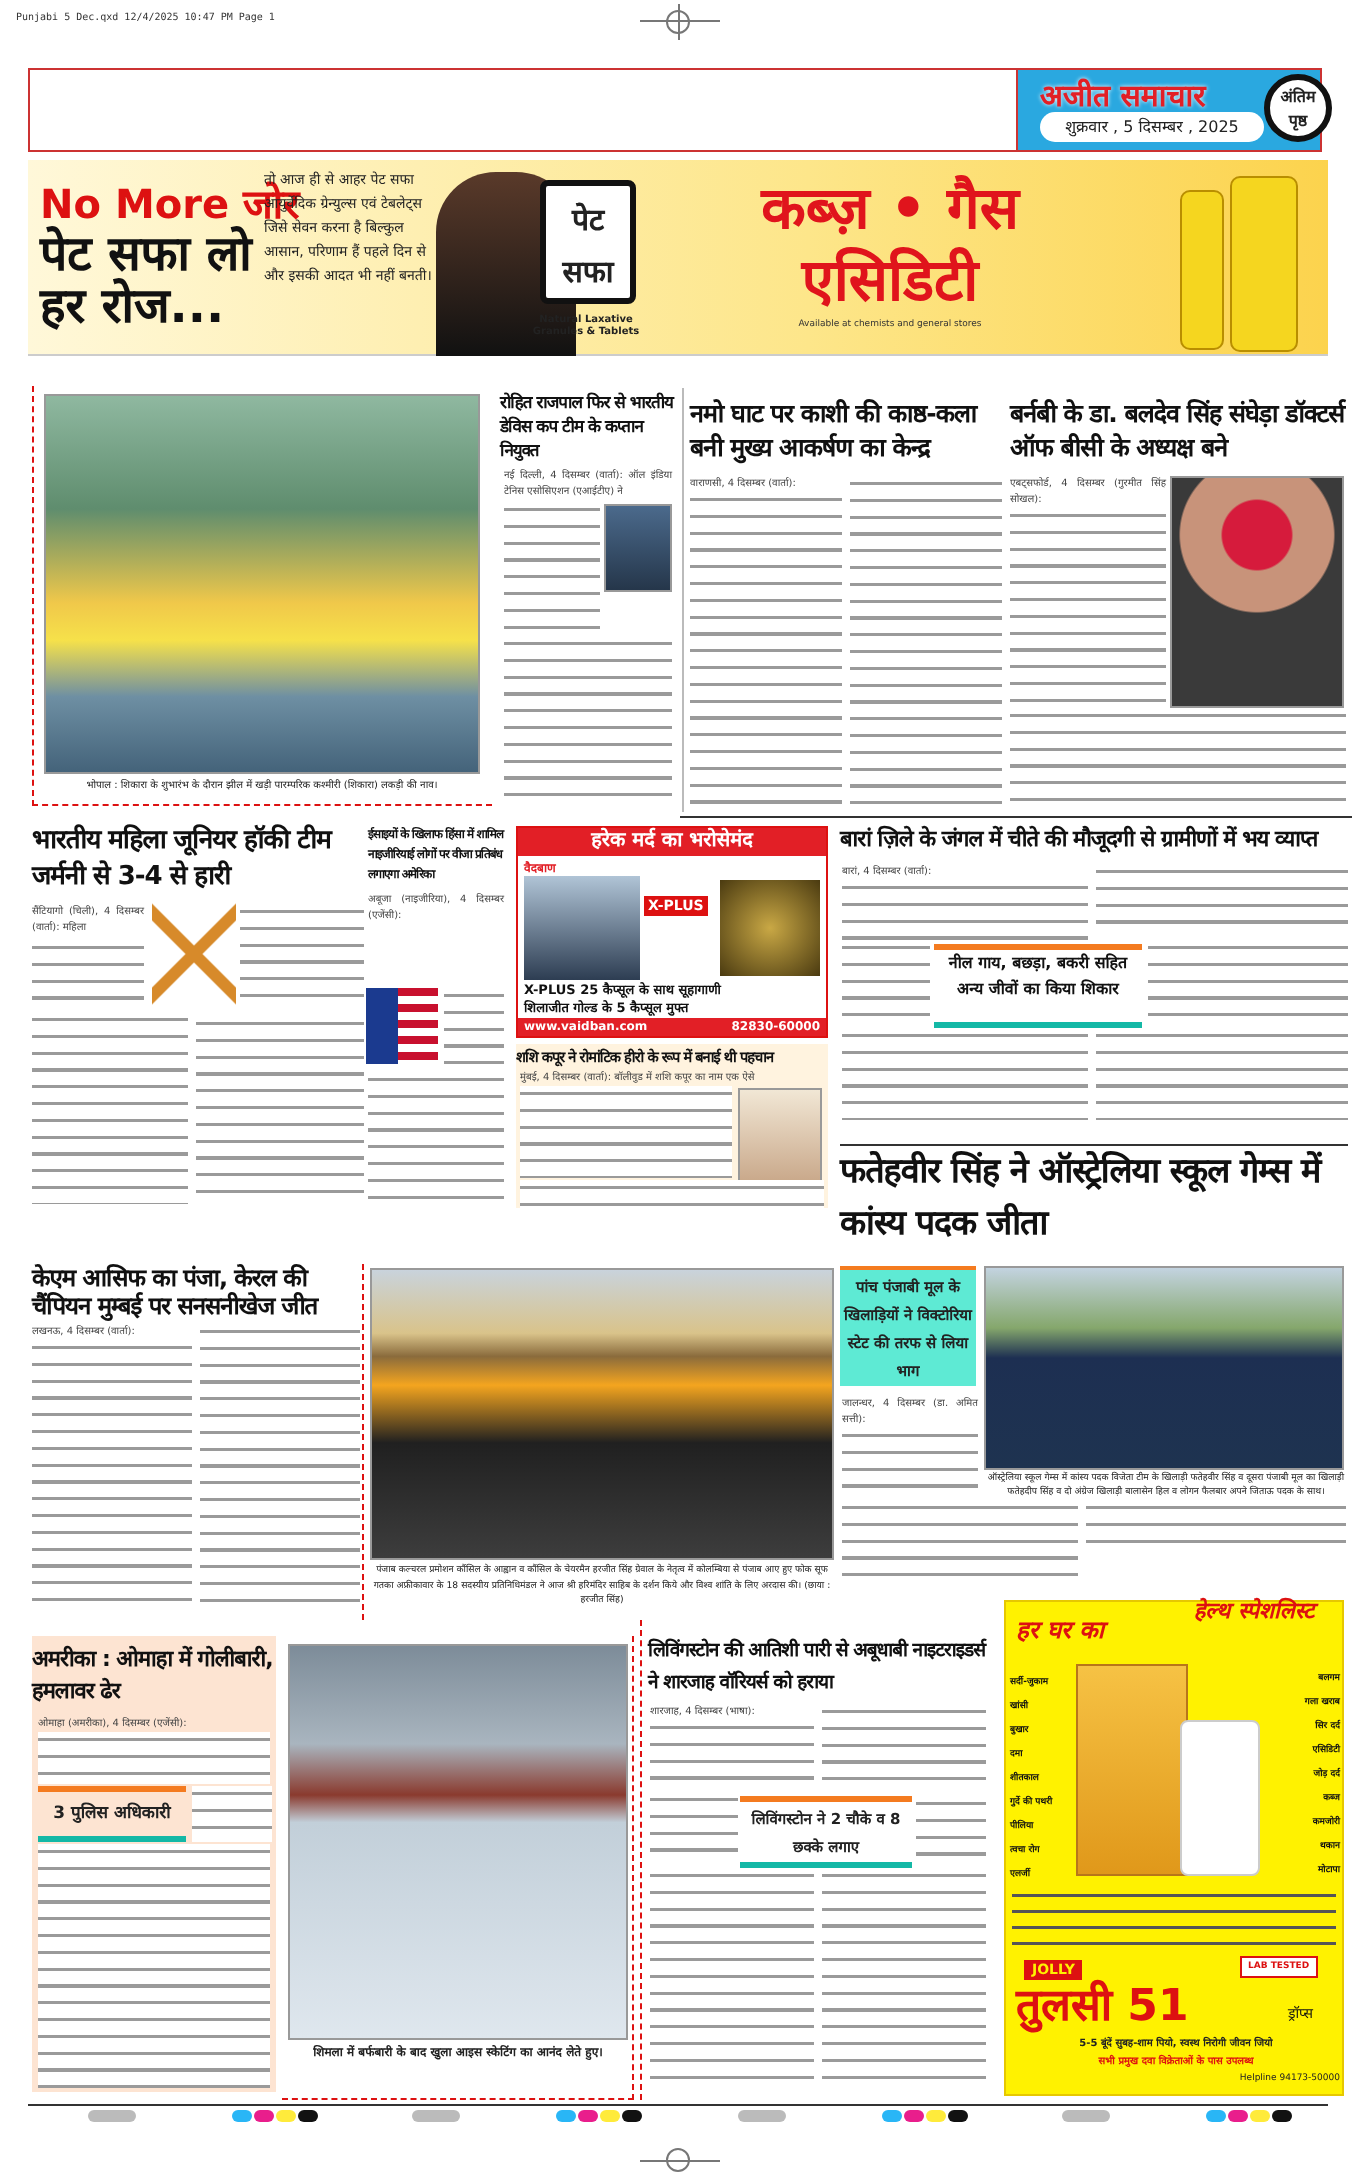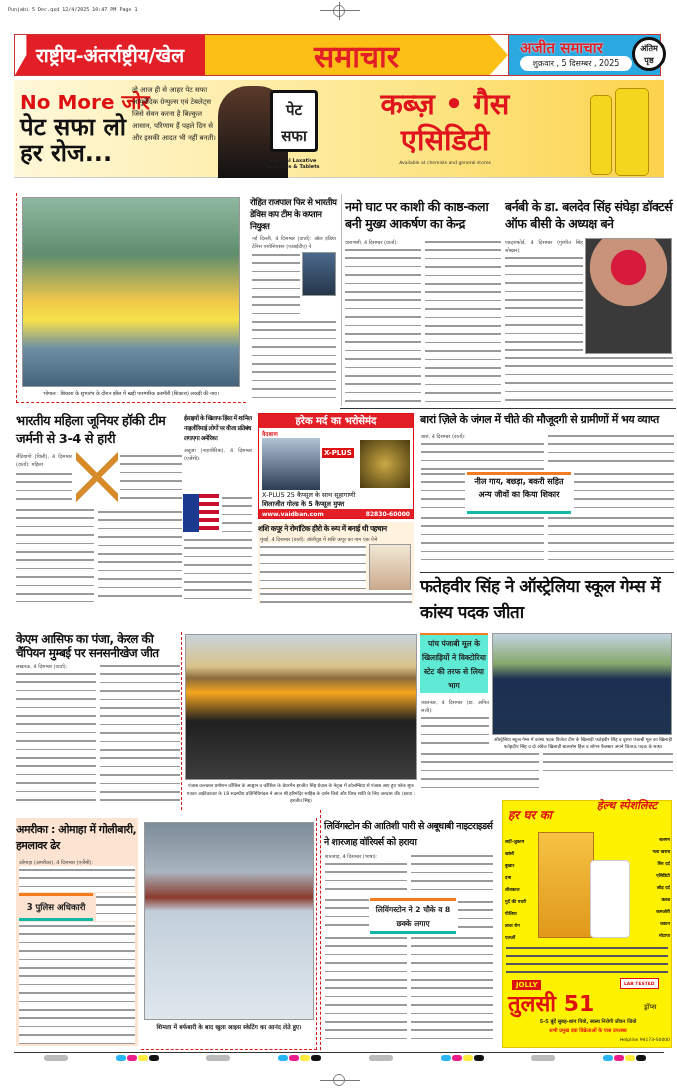--- a/index.html
+++ b/index.html
@@ -42,22 +42,20 @@
 </style>
 </head>
 <body>
 
 <div class="abs slug">Punjabi 5 Dec.qxd   12/4/2025  10:47 PM   Page 1</div>
 <div class="abs crop" style="top:10px;left:320px"></div>
 <div class="abs" style="top:2px;left:339px;width:1px;height:18px;background:#777"></div>
 <div class="abs" style="top:5px;left:333px;width:12px;height:12px;border:1px solid #777;border-radius:50%"></div>
 
 <div class="abs mast">
-  <div class="red">राष्ट्रीय-अंतर्राष्ट्रीय/खेल</div>
-  <div class="yellow">समाचार</div>
 </div>
 <div class="abs mast-right"></div>
 <div class="abs brand">अजीत समाचार</div>
 <div class="abs date">शुक्रवार , 5 दिसम्बर , 2025</div>
 <div class="abs last-page">अंतिम पृष्ठ</div>
 
 <div class="abs adtop"></div>
 <div class="abs ad1a"><span>No More</span> <span>जोर</span></div>
 <div class="abs ad1b">पेट सफा लो हर रोज...</div>
 <div class="abs ad1c">तो आज ही से आहर पेट सफा आयुर्वेदिक ग्रेन्युल्स एवं टेबलेट्स जिसे सेवन करना है बिल्कुल आसान, परिणाम हैं पहले दिन से और इसकी आदत भी नहीं बनती।</div>
@@ -108,21 +106,21 @@
 <div class="abs photo" style="top:494px;left:183px;width:36px;height:38px;border:0;background:linear-gradient(90deg,#1b3a8f 0 45%,transparent 45%),repeating-linear-gradient(#c8102e 0 4px,#fff 4px 8px)"></div>
 <div class="abs lines" style="top:494px;left:222px;width:30px;height:40px"></div>
 <div class="abs lines" style="top:536px;left:184px;width:68px;height:66px"></div>
 
 <div class="abs" style="top:413px;left:258px;width:156px;height:106px;border:1px solid #d11;background:#fff"></div>
 <div class="abs" style="top:414px;left:259px;width:154px;height:14px;background:#e21f26;color:#fff;font-weight:bold;font-size:10px;text-align:center;line-height:14px">हरेक मर्द का भरोसेमंद</div>
 <div class="abs" style="top:430px;left:262px;font-size:6px;color:#e21f26;font-weight:bold">वैदबाण</div>
 <div class="abs" style="top:438px;left:262px;width:58px;height:52px;background:linear-gradient(#b0c4d6,#2d3d52)"></div>
 <div class="abs" style="top:448px;left:322px;font-size:7px;font-weight:bold;color:#fff;background:#d11;padding:1px 2px">X-PLUS</div>
 <div class="abs" style="top:440px;left:360px;width:50px;height:48px;background:radial-gradient(#c9a845,#4a3a10)"></div>
-<div class="abs" style="top:490px;left:262px;font-size:6.5px;font-weight:normal;color:#111">X-PLUS 25 कैप्सूल के साथ सूहागाणी</div>
+<div class="abs" style="top:490px;left:262px;font-size:6.5px;font-weight:bold;color:#111">X-PLUS 25 कैप्सूल के साथ सूहागाणी</div>
 <div class="abs" style="top:499px;left:262px;font-size:6.5px;font-weight:bold;color:#111">शिलाजीत गोल्ड के 5 कैप्सूल मुफ्त</div>
 <div class="abs" style="top:509px;left:259px;width:154px;height:9px;background:#e21f26;color:#fff;font-size:6px;font-weight:bold;display:flex;justify-content:space-between;padding:0 3px;line-height:9px">
     <span>www.vaidban.com</span>
     <span>82830-60000</span>
   </div>
 
 <div class="abs" style="top:522px;left:258px;width:156px;height:82px;background:#fff3df"></div>
 <div class="abs hl" style="top:524px;left:258px;width:156px;font-size:7.3px;line-height:10px">शशि कपूर ने रोमांटिक हीरो के रूप में बनाई थी पहचान</div>
 <div class="abs body" style="top:535px;left:260px;width:152px">मुंबई, 4 दिसम्बर (वार्ता): बॉलीवुड में शशि कपूर का नाम एक ऐसे</div>
 <div class="abs lines" style="top:543px;left:260px;width:106px;height:46px;background-color:#fff3df"></div>

